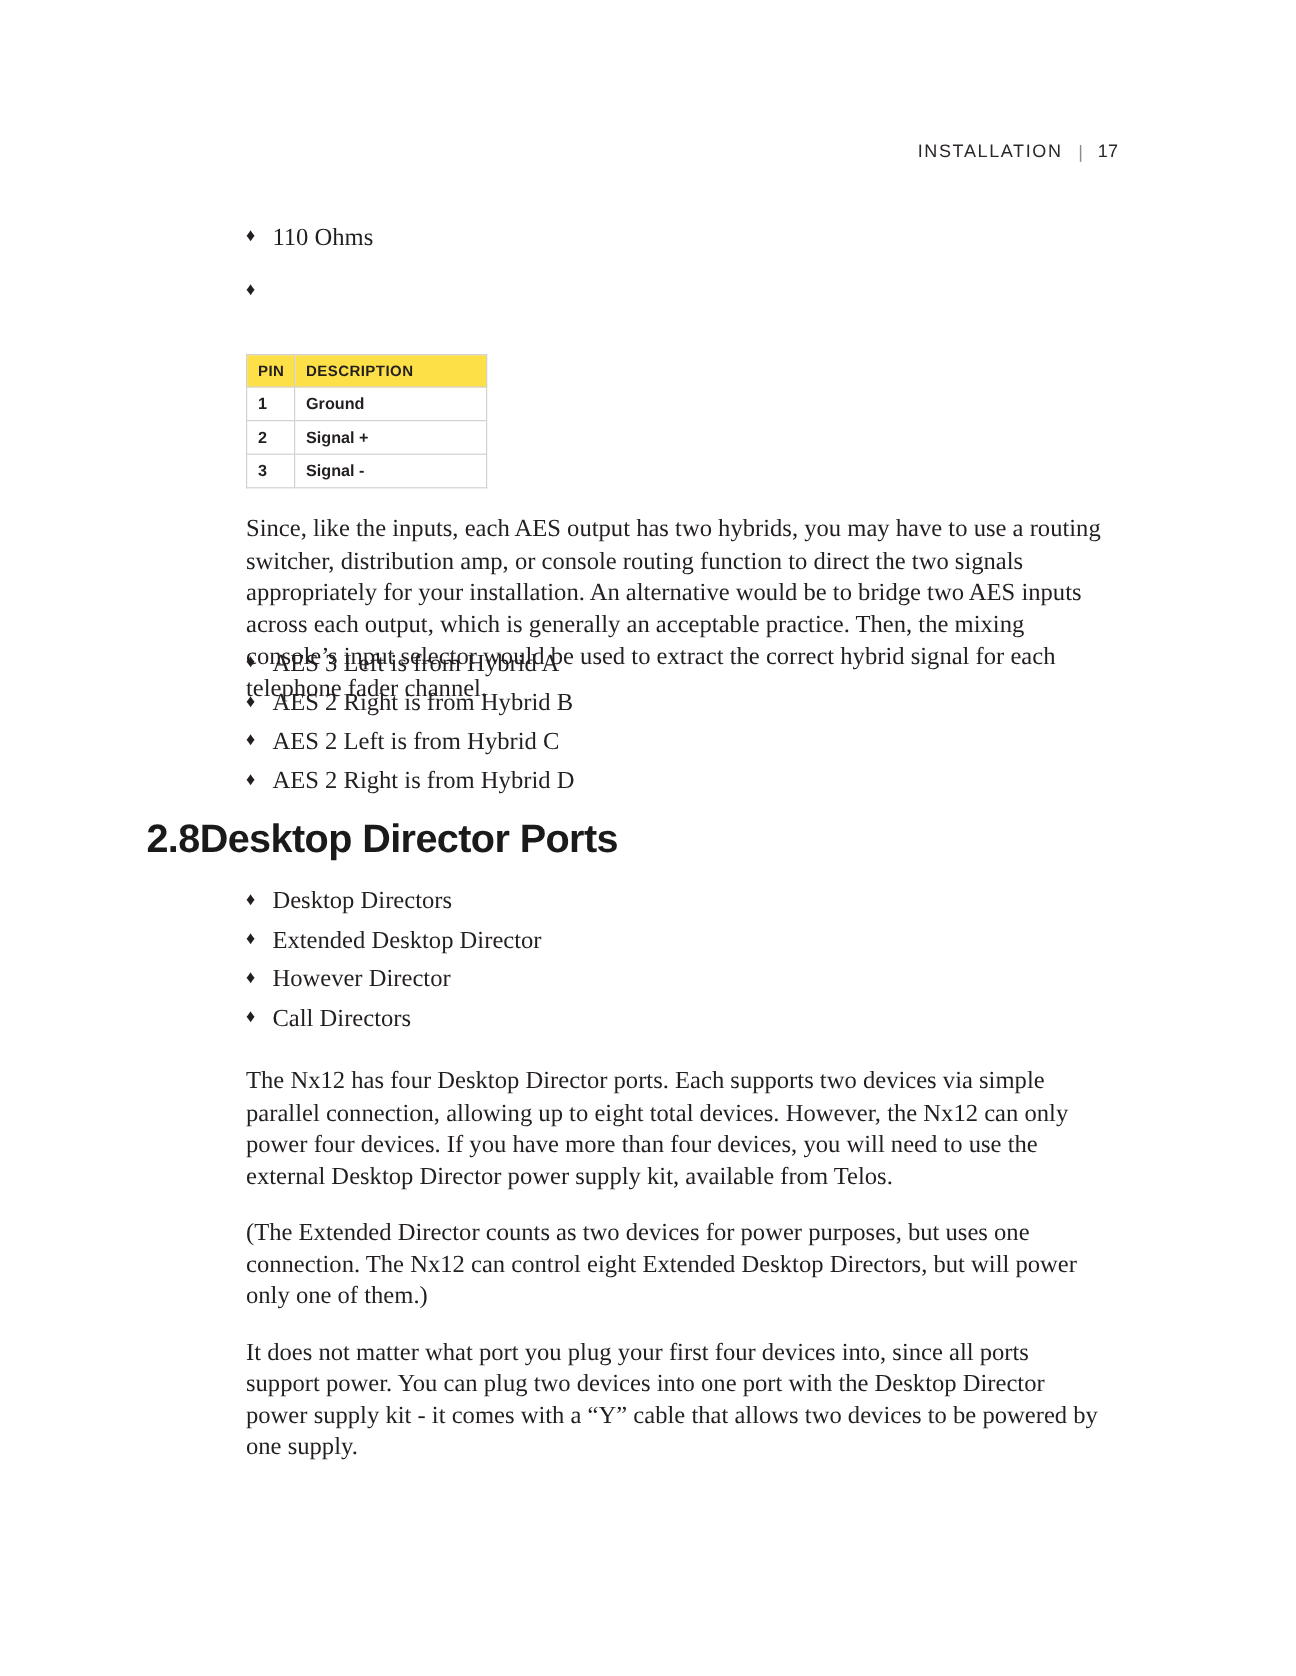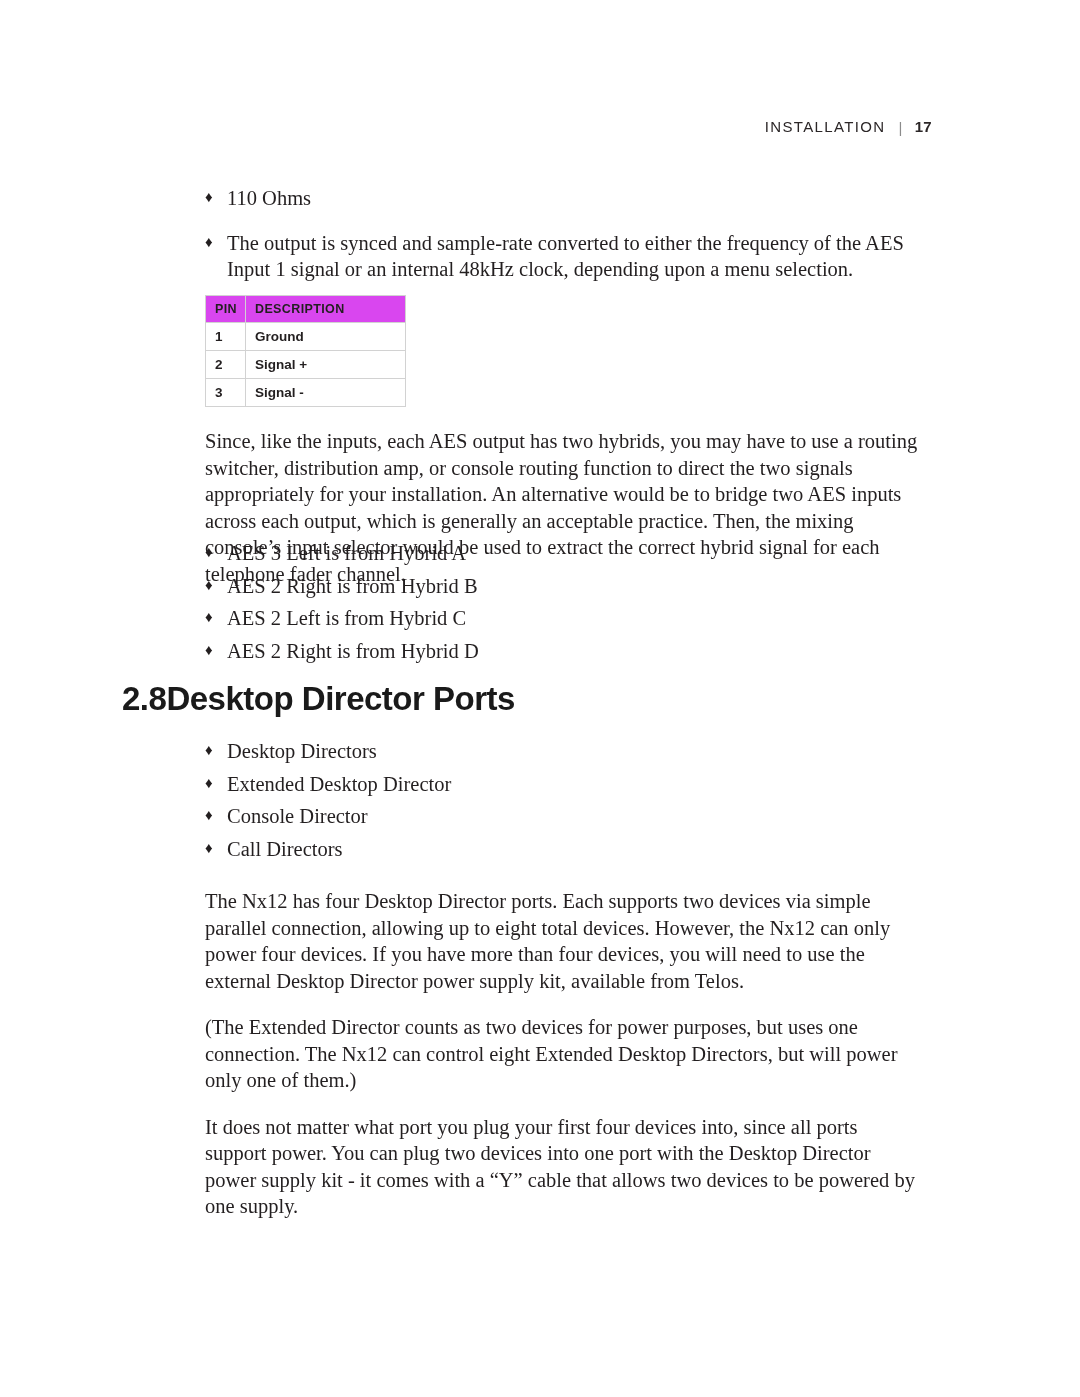--- a/index.html
+++ b/index.html
@@ -41,21 +41,21 @@
   }
   .running-head .rh-sep {
     display: inline-block;
     margin: 0 11px 0 13px;
     color: #8b8b8b;
     font-weight: 300;
     position: relative;
     top: 1px;
   }
   .running-head .rh-page {
-    font-weight: 700;
+    font-weight: 400;
     letter-spacing: 0.02em;
   }
 
   p.body {
     margin: 0 0 0 0;
     font-size: 20.5px;
     line-height: 26.5px;
     text-align: left;
     color: #231f20;
   }
@@ -110,21 +110,21 @@
   table.pin-table th,
   table.pin-table td {
     border: 1px solid #d2d2d2;
     padding: 0 0 0 9px;
     text-align: left;
     vertical-align: middle;
     height: 27px;
     color: #231f20;
   }
   table.pin-table thead th {
-    background: #d946ef;
+    background: #fde047;
     font-size: 12.5px;
     font-weight: 700;
     letter-spacing: 0.03em;
     height: 26px;
   }
   table.pin-table tbody td {
     background: #ffffff;
     font-size: 13.5px;
     font-weight: 700;
   }
@@ -166,21 +166,20 @@
   </div>
 
   <div id="block-top">
     <ul class="bullets list-indent-1">
       <li>
         <span class="bullet-glyph">♦</span>
         <span>110 Ohms</span>
       </li>
       <li style="margin-top:18px;">
         <span class="bullet-glyph">♦</span>
-        <span>The output is synced and sample-rate converted to either the frequency of the AES Input 1 signal or an internal 48kHz clock, depending upon a menu selection.</span>
       </li>
     </ul>
   </div>
 
   <div id="block-table">
     <table class="pin-table">
       <colgroup>
         <col class="col-pin">
         <col class="col-desc">
       </colgroup>
@@ -244,21 +243,21 @@
       <li style="margin-bottom:6px;">
         <span class="bullet-glyph">♦</span>
         <span>Desktop Directors</span>
       </li>
       <li style="margin-bottom:6px;">
         <span class="bullet-glyph">♦</span>
         <span>Extended Desktop Director</span>
       </li>
       <li style="margin-bottom:6px;">
         <span class="bullet-glyph">♦</span>
-        <span>Console Director</span>
+        <span>However Director</span>
       </li>
       <li>
         <span class="bullet-glyph">♦</span>
         <span>Call Directors</span>
       </li>
     </ul>
 
     <div class="gap-26"></div>
 
     <p class="body">The Nx12 has four Desktop Director ports. Each supports two devices via simple parallel connection, allowing up to eight total devices. However, the Nx12 can only power four devices. If you have more than four devices, you will need to use the external Desktop Director power supply kit, available from Telos.</p>

